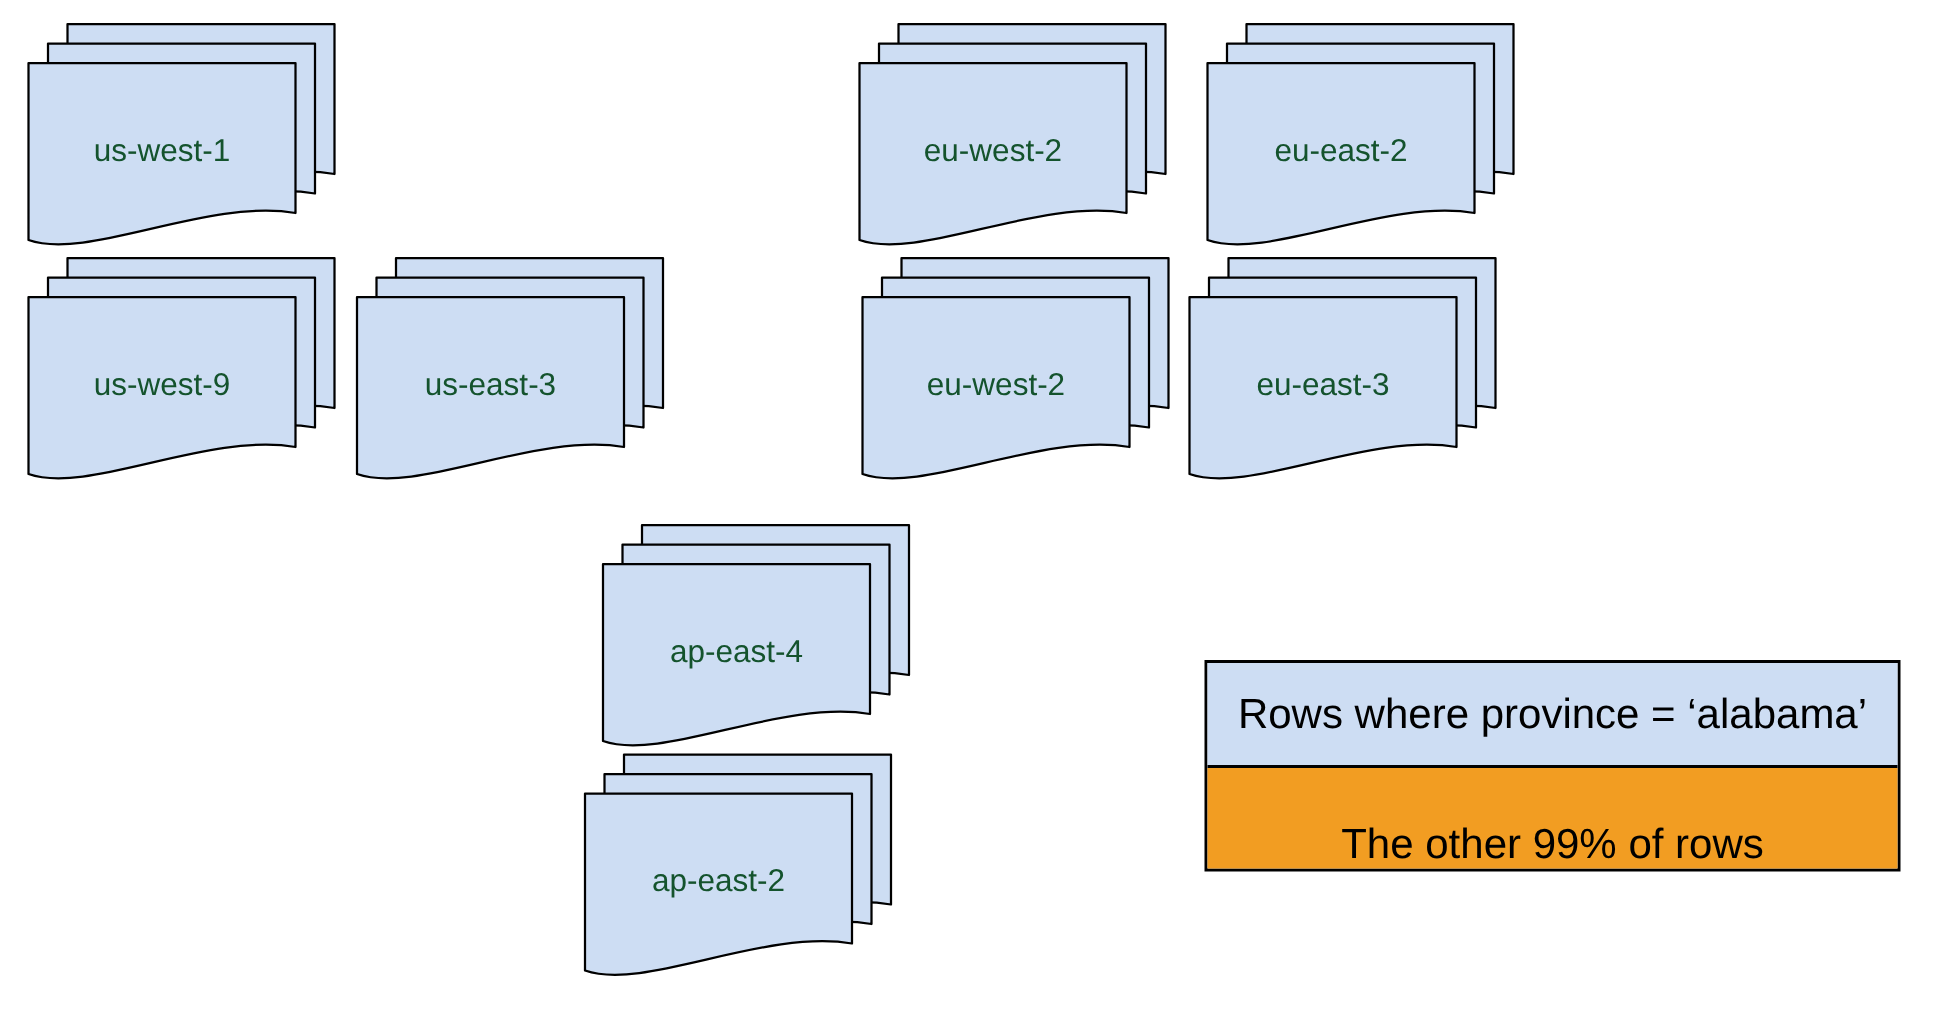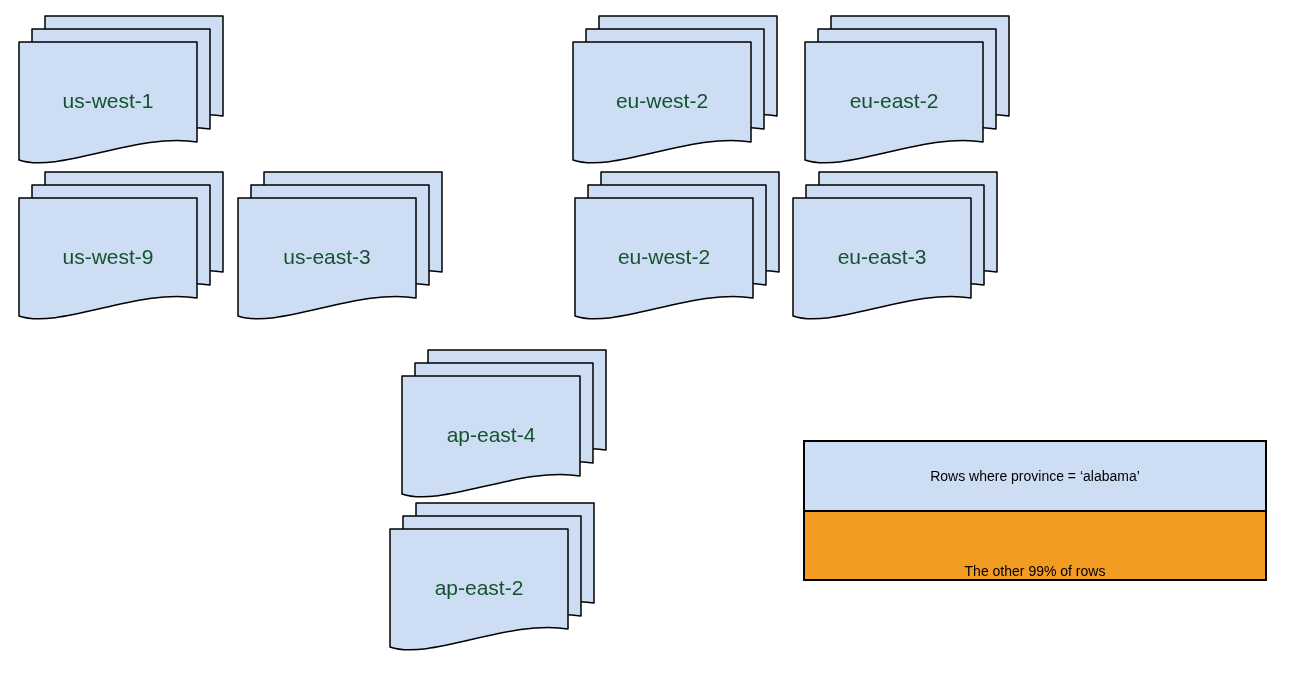--- a/index.html
+++ b/index.html
@@ -56,21 +56,21 @@
     border: 2px solid #000000;
     box-sizing: border-box;
     display: flex;
     flex-direction: column;
   }
   .legend-row {
     flex: 1;
     display: flex;
     align-items: center;
     justify-content: center;
-    font-size: 14px;
+    font-size: 28px;
     color: #000000;
     box-sizing: border-box;
   }
   .legend-row.blue {
     background: var(--blue);
     border-bottom: 2px solid #000000;
   }
   .legend-row.orange {
     background: var(--orange);
     align-items: flex-end;

